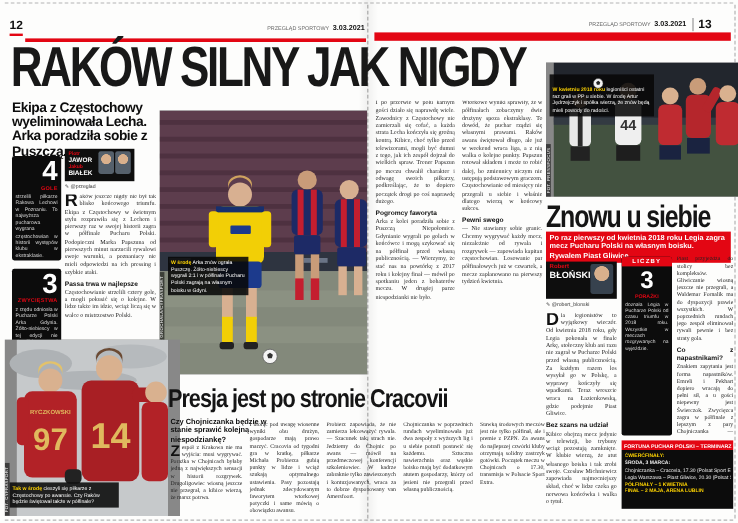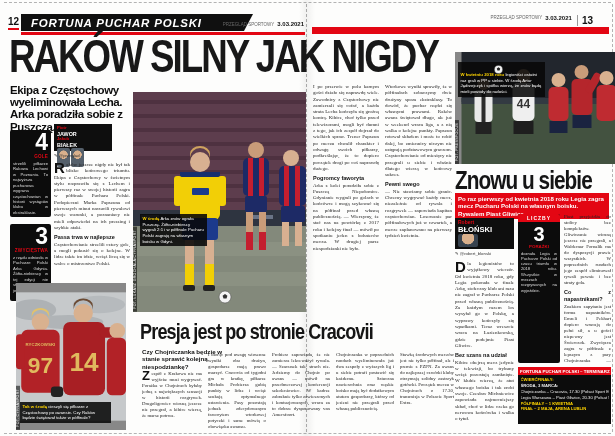--- a/index.html
+++ b/index.html
@@ -18,31 +18,31 @@
   .pn-left{left:8px;top:16px;border-bottom:2px solid #e30613;padding-bottom:1px;text-align:right;}
   .banner{left:21px;top:14px;width:232px;height:17px;background:#101010;
           clip-path:polygon(0 0,100% 0,calc(100% - 9px) 100%,0 100%);
           display:flex;align-items:center;}
   .banner span{color:#fff;font-style:italic;font-weight:bold;font-size:11.5px;
                letter-spacing:.8px;padding-left:10px;white-space:nowrap;}
   .banner-stripe{left:21px;top:32px;width:284px;height:3px;background:#e30613;}
   .dateline{font-size:4.5px;color:#666;display:flex;align-items:baseline;gap:3px;justify-content:flex-end;}
   .dateline b{color:#111;font-size:6px;}
   .dl-left{left:196px;top:21px;width:108px;}
-  .dl-right{left:455px;top:15px;width:138px;align-items:flex-start;}
+  .dl-right{left:455px;top:15px;width:138px;align-items:center;}
   .dl-right .pagenum{border-left:1px solid #999;padding-left:4px;margin-left:2px;font-size:10px;}
   .redstripe-right{left:312px;top:27px;width:297px;height:7px;background:#e30613;}
   
   .headline{left:9px;top:32px;width:480px;font-size:47px;line-height:1;font-weight:bold;
             letter-spacing:-2.5px;transform:scaleX(.78);transform-origin:left top;
             white-space:nowrap;color:#181818;}
   .lead{left:10px;top:84px;width:126px;font-size:11.5px;font-weight:bold;line-height:1.06;
         letter-spacing:-.4px;color:#0d0d0d;}
   
-  .authbox{background:#0e0e0e;display:flex;justify-content:space-between;padding:2px 3px;box-sizing:border-box;flex-direction:column;}
+  .authbox{background:#0e0e0e;display:flex;justify-content:space-between;padding:2px 3px;box-sizing:border-box;}
   .authbox .nm{line-height:1.15;}
   .nm .f{display:block;color:#e30613;font-weight:bold;font-size:4.2px;}
   .nm .l{display:block;color:#fff;font-weight:bold;font-size:5.4px;}
   .auth-left{left:54px;top:124px;width:58px;height:27px;}
   .auth-right{left:455px;top:218px;width:59px;height:31px;}
   .auth-right .nm .f{font-size:5px;}
   .auth-right .nm .l{font-size:7.6px;}
   .portrait{width:13px;height:19px;border-radius:2px;
             background:radial-gradient(circle at 50% 35%,#d9b08c 0 4px,#55606b 4.4px);}
   .portrait.big{width:20px;height:25px;background:radial-gradient(circle at 50% 32%,#d9b08c 0 6px,#37424e 6.5px);}
@@ -61,21 +61,21 @@
            color:#222;overflow:hidden;}
   .dropcap{float:left;font-family:"Liberation Sans",sans-serif;font-weight:bold;font-size:15px;
            line-height:12px;margin-right:1.5px;color:#111;}
   .bsub{font-family:"Liberation Sans",sans-serif;font-weight:bold;font-size:5.5px;margin:2.5px 0 1px;color:#111;}
   .colA{left:54px;top:162px;width:76px;height:118px;}
   .colB{left:313px;top:84px;width:66px;height:227px;}
   .colC{left:385px;top:84px;width:67px;height:227px;}
   
   .photo{overflow:hidden;background:#888;}
   .photoA{left:133px;top:92px;width:173px;height:220px;}
-  .photoB{left:16px;top:283px;width:110px;height:147px;}
+  .photoB{left:4px;top:283px;width:146px;height:147px;}
   .photoC{left:455px;top:52px;width:168px;height:112px;}
   .photo svg{display:block;width:100%;height:100%;}
   .caption{position:absolute;background:rgba(8,8,8,.88);color:#fff;font-size:4.3px;line-height:1.32;
            padding:2px 2.5px;text-align:left;}
   .caption .cl{color:#ffd400;font-weight:bold;}
   .capA{left:7px;top:122px;width:62px;}
   .capB{left:4px;bottom:7px;width:86px;}
   .capC{left:3px;top:10px;width:82px;}
   .ballwrap{position:absolute;left:36px;top:3px;width:9px;height:9px;}
   .credit{position:absolute;left:0;bottom:0;writing-mode:vertical-rl;transform:rotate(180deg);
@@ -116,23 +116,20 @@
 
 <div class="sheet">
 
   <div class="abs crop-top"></div>
   <div class="abs crop-bottom"></div>
   <div class="abs crop-right"></div>
   <div class="abs gutter-line"></div>
   <div class="abs fold"></div>
 
   <div class="abs pagenum pn-left">12</div>
-  <div class="abs banner">
-    <span>FORTUNA PUCHAR POLSKI</span>
-  </div>
   <div class="abs banner-stripe"></div>
   <div class="abs dateline dl-left">
     <span>PRZEGLĄD SPORTOWY</span>
     <b>3.03.2021</b>
   </div>
   <div class="abs redstripe-right"></div>
   <div class="abs dateline dl-right">
     <span>PRZEGLĄD SPORTOWY</span>
     <b>3.03.2021</b>
     <span class="pagenum">13</span>

